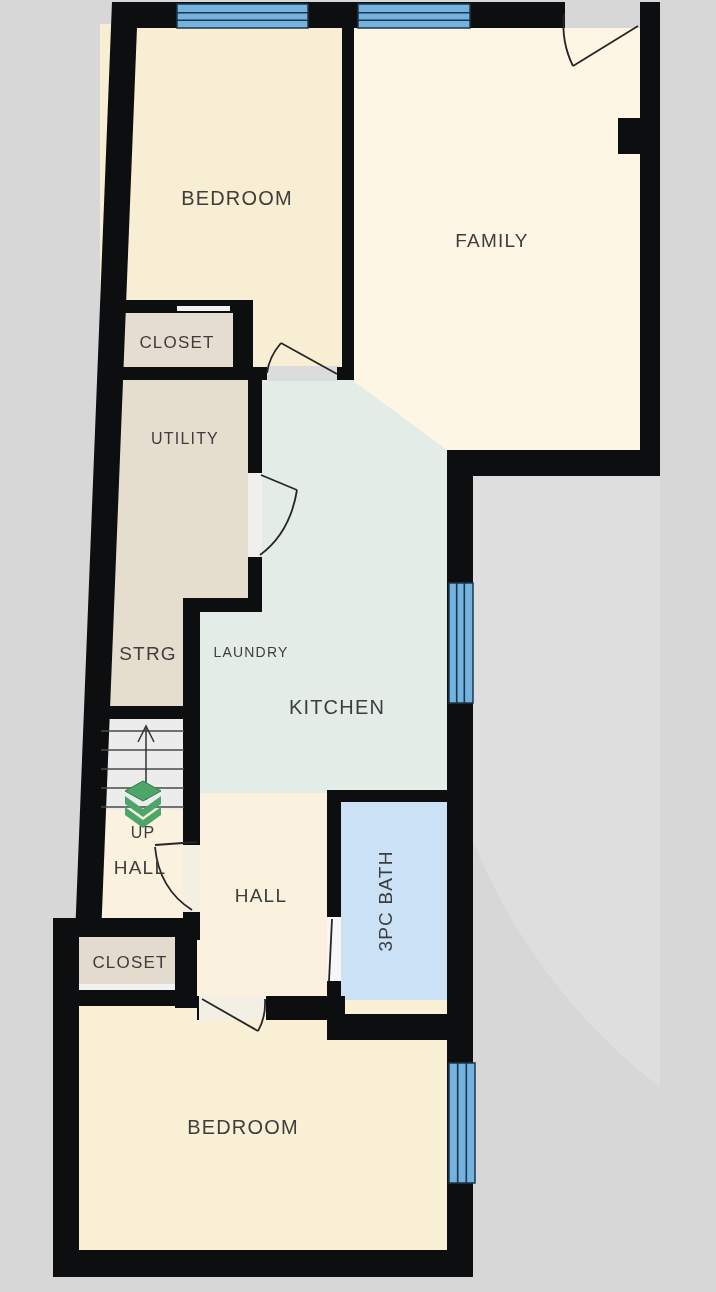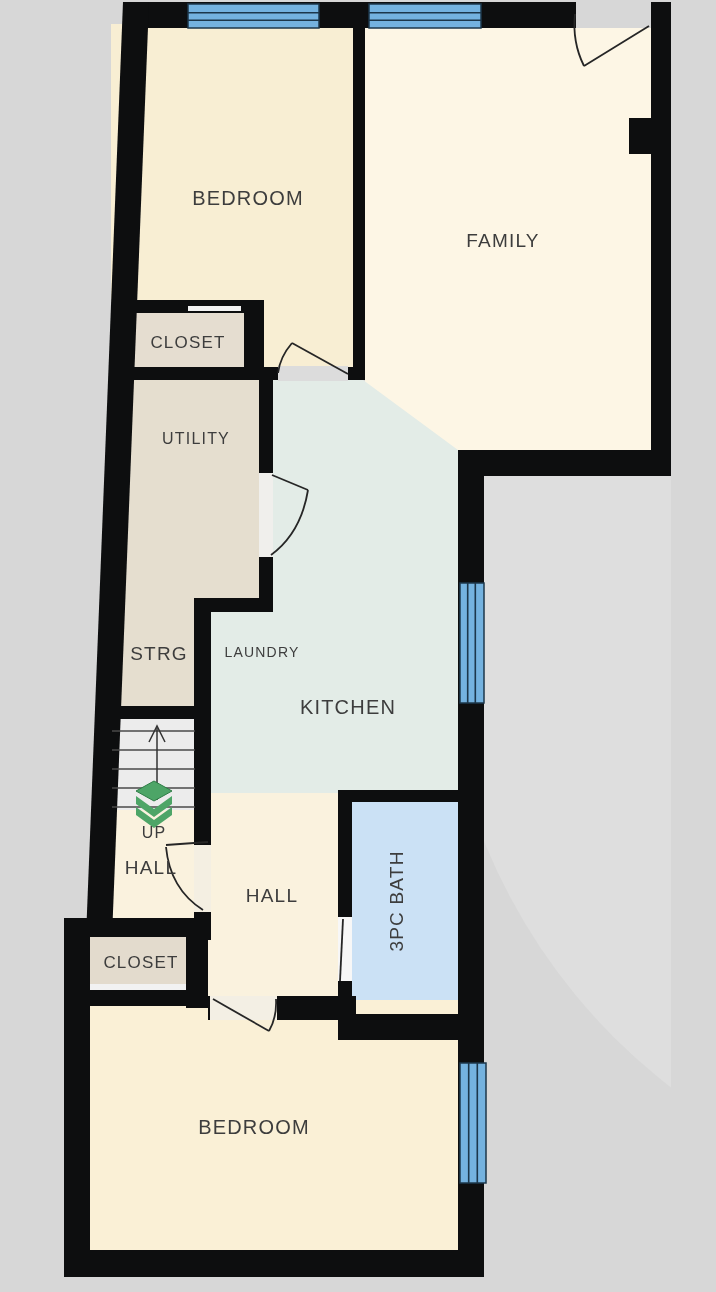--- a/index.html
+++ b/index.html
@@ -1,16 +1,16 @@
 <!DOCTYPE html>
 <html><head>
 <meta charset="utf-8">
 <style>
   html,body{margin:0;padding:0;background:#d7d7d7;}
-  .stage{width:660px;height:1292px;position:relative;overflow:hidden;margin-left:11px;}
+  .stage{width:660px;height:1292px;position:relative;overflow:hidden;}
   svg{display:block;}
   .wall{fill:#0d0e0f;}
   .win{fill:#74b2df;stroke:#1c374b;stroke-width:1.5;}
   .winline{stroke:#1c374b;stroke-width:1.6;}
   .tread{stroke:#4a4a4a;stroke-width:1.4;}
   .stairline{stroke:#333;stroke-width:1.5;fill:none;}
   .door{stroke:#262626;stroke-width:1.8;fill:none;}
   .lbl{fill:#3d3d3d;font-family:"Liberation Sans",sans-serif;letter-spacing:1.2px;}
 </style>
 </head>

